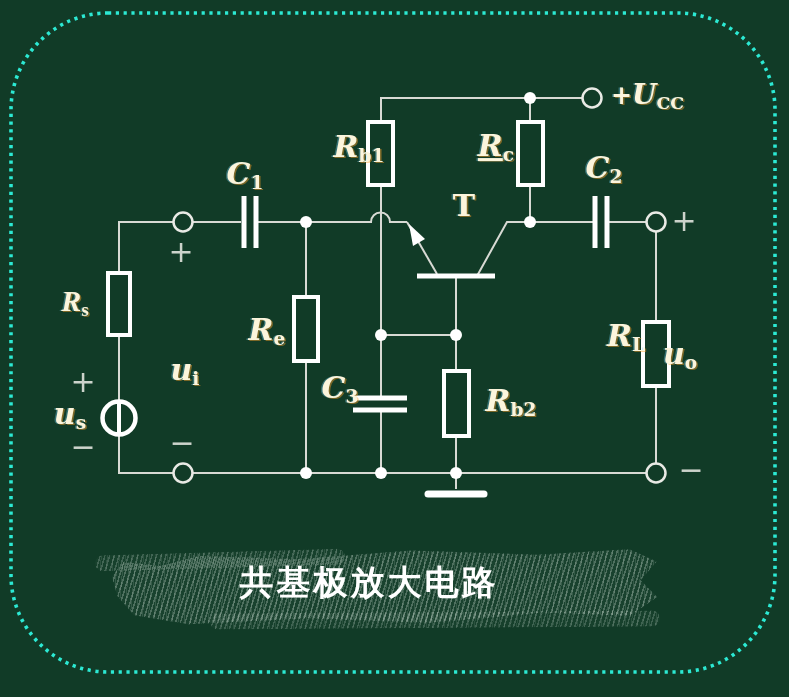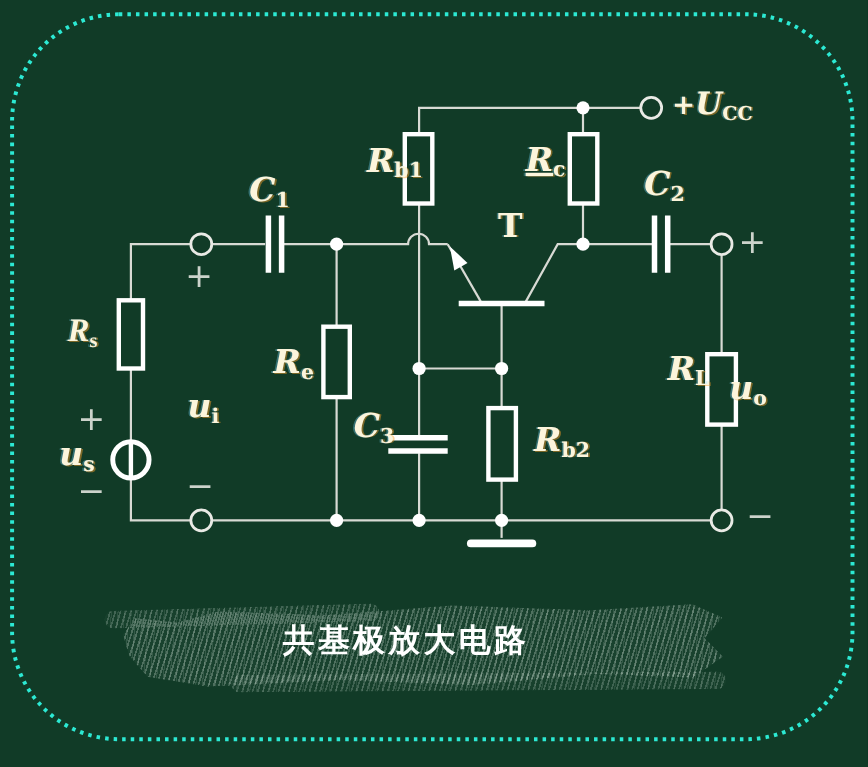--- a/index.html
+++ b/index.html
@@ -34,21 +34,21 @@
       repeating-linear-gradient(96deg, rgba(222,236,226,.14) 0 1px, rgba(255,255,255,0) 1px 6px);
   }
   .smear.main{
     left:112px;top:550px;width:545px;height:74px;transform:rotate(-.7deg);
     clip-path:polygon(0% 32%,2% 12%,9% 18%,16% 5%,34% 11%,55% 1%,78% 9%,95% 3%,100% 20%,97% 45%,100% 68%,95% 93%,79% 87%,58% 99%,36% 91%,14% 97%,4% 84%,1% 58%);
   }
   .smear.s2{left:95px;top:552px;width:250px;height:16px;transform:rotate(-1.6deg);border-radius:8px;opacity:.8;}
   .smear.s3{left:210px;top:612px;width:450px;height:16px;transform:rotate(-.4deg);border-radius:8px;opacity:.75;}
   .title{
     position:absolute;left:369px;top:583px;transform:translate(-50%,-50%);
-    color:#ffffff;font-weight:bold;font-size:29px;letter-spacing:3px;white-space:nowrap;
+    color:#ffffff;font-weight:bold;font-size:34px;letter-spacing:3px;white-space:nowrap;
     font-family:"DejaVu Sans","Liberation Sans",sans-serif;
   }
 </style>
 </head>
 <body>
 
 <div class="stage">
 
   <svg class="layer" width="789" height="697" viewBox="0 0 789 697">
     <rect x="11" y="13" width="764" height="659" rx="97" ry="97" fill="none" stroke="#2ce9d3" stroke-width="3.6" stroke-dasharray="3.2 4.6"></rect>

